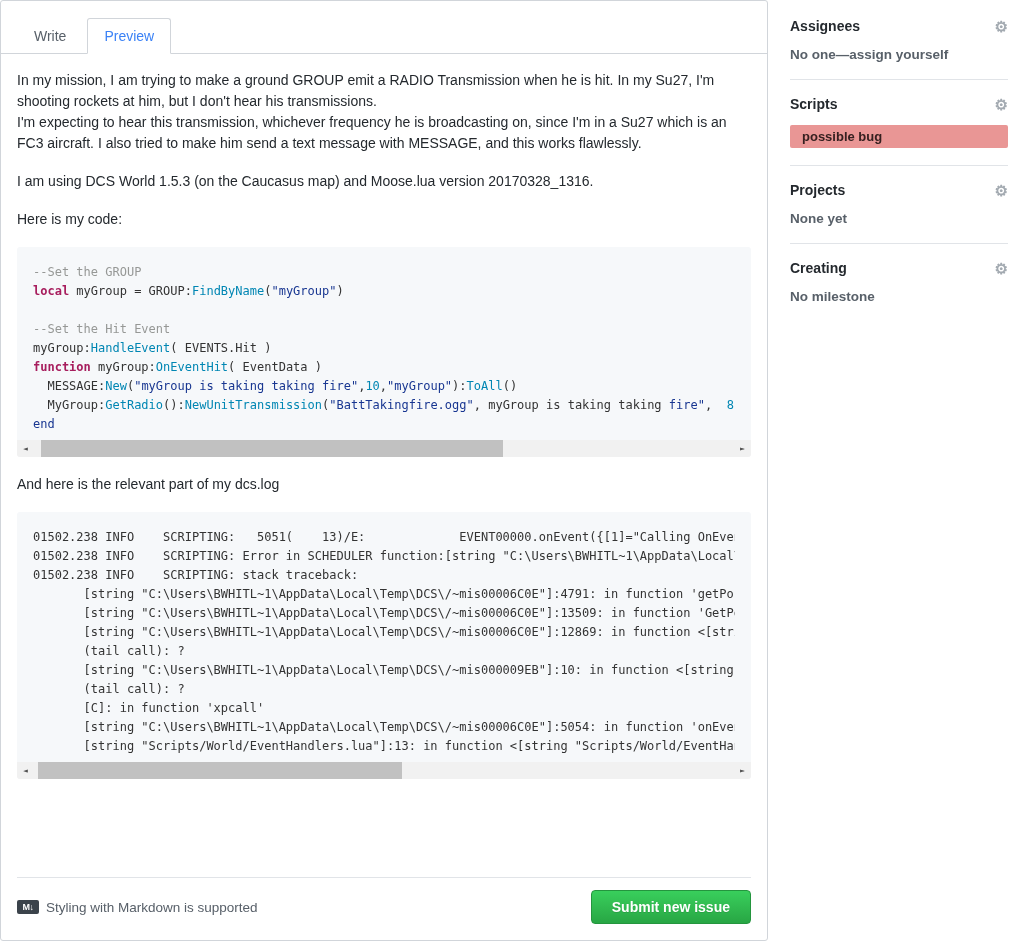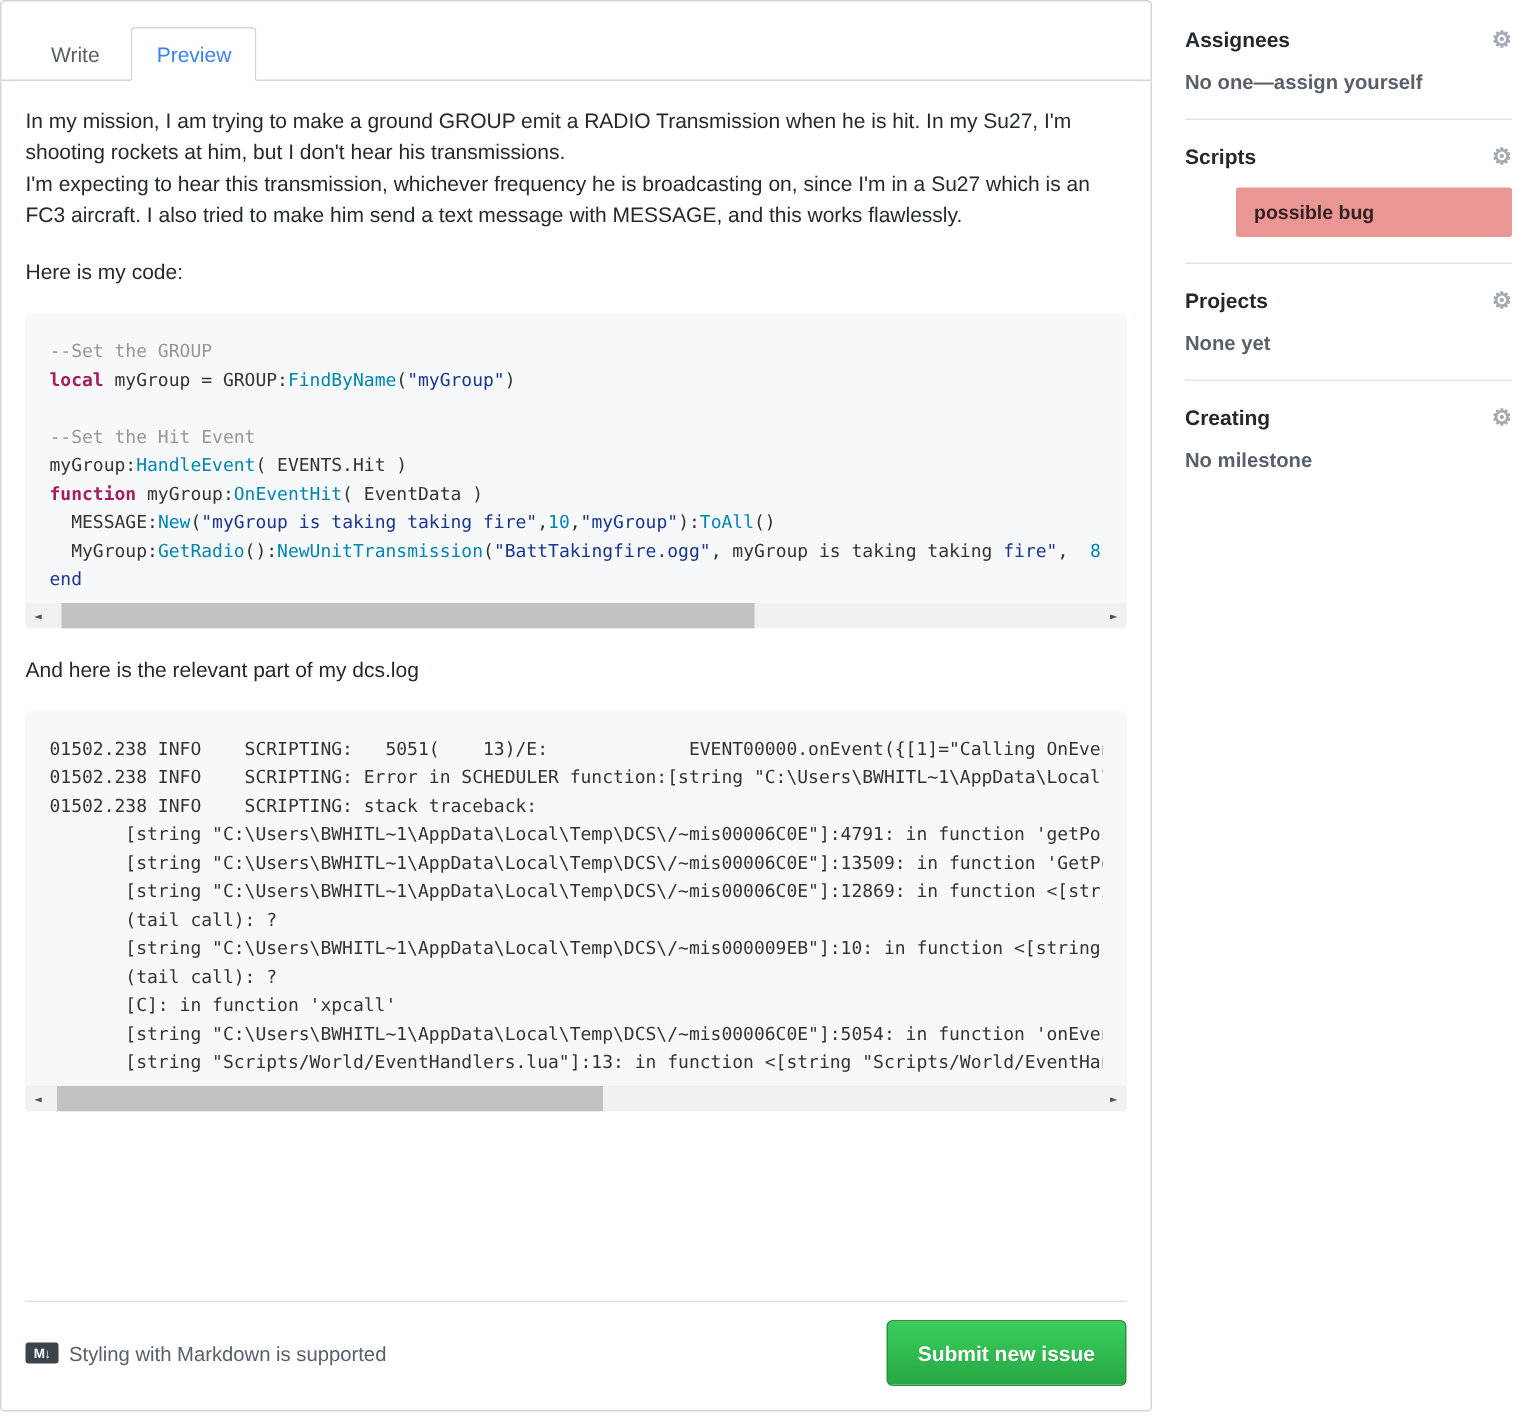--- a/index.html
+++ b/index.html
@@ -24,49 +24,50 @@
 
   
   .hscroll { height:17px; background:#f1f1f1; display:flex; align-items:stretch; }
   .hs-arrow { width:17px; height:17px; display:flex; align-items:center; justify-content:center; color:#505050; font-size:11px; line-height:1; user-select:none; cursor:default; }
   .hs-track { flex:1; position:relative; }
   .hs-thumb { position:absolute; top:0; height:17px; background:#c1c1c1; }
 
   .form-footer { border-top:1px solid #e1e4e8; margin:0 16px; padding:12px 0 16px 0; display:flex; align-items:center; justify-content:space-between; }
   .md-hint { display:flex; align-items:center; gap:7px; color:#586069; font-size:13.5px; }
   .md-icon { width:22px; height:14px; background:#3b434b; border-radius:2px; color:#fff; font-size:9px; font-weight:bold; display:flex; align-items:center; justify-content:center; letter-spacing:-0.5px; }
-  .submit-btn { height:44px; padding:0 20px; font-size:14px; font-weight:bold; color:#fff; background:linear-gradient(180deg,#39cf5c,#28a644); border:1px solid #24953e; border-radius:4px; cursor:pointer; font-family:"Liberation Sans", sans-serif; text-shadow:0 1px 0 rgba(0,0,0,.1); }
+  .submit-btn { height:34px; padding:0 20px; font-size:14px; font-weight:bold; color:#fff; background:linear-gradient(180deg,#39cf5c,#28a644); border:1px solid #24953e; border-radius:4px; cursor:pointer; font-family:"Liberation Sans", sans-serif; text-shadow:0 1px 0 rgba(0,0,0,.1); }
 
   
   .sidebar { width:218px; margin-left:22px; padding-top:18px; font-size:13px; }
   .sb-section { margin-bottom:0; }
   .sb-head { display:flex; align-items:center; justify-content:space-between; font-size:14px; font-weight:600; color:#24292e; margin-bottom:13px; }
   .gear { color:#a3aab1; font-size:15px; cursor:pointer; line-height:1; }
   .sb-muted { color:#586069; font-size:13.5px;font-weight:bold; }
   .sb-hr { border:none; border-top:1px solid #e1e4e8; margin:17px 0 16px 0; }
-  .label-chip { height:33px; border-radius:2px; display:flex; align-items:center; padding-left:12px; font-size:13px; font-weight:600; cursor:pointer;margin-left:34px; }
+  .label-chip { height:23px; border-radius:2px; display:flex; align-items:center; padding-left:12px; font-size:13px; font-weight:600; cursor:pointer; }
 </style>
 </head>
 <body>
 
 <div class="page">
 
   <div class="issue-box">
 
 
     <div class="tab-nav">
       <div class="tab">Write</div>
       <div class="tab active">Preview</div>
     </div>
 
     <div class="preview-body">
       <p>
         <span>In my mission, I am trying to make a ground GROUP emit a RADIO Transmission when he is hit. In my Su27, I'm shooting rockets at him, but I don't hear his transmissions.</span><br>
         <span>I'm expecting to hear this transmission, whichever frequency he is broadcasting on, since I'm in a Su27 which is an FC3 aircraft. I also tried to make him send a text message with MESSAGE, and this works flawlessly.</span>
       </p>
+      <p>I am using DCS World 1.5.3 (on the Caucasus map) and Moose.lua version 20170328_1316.</p>
       <p>Here is my code:</p>
 
       <pre class="codeblock"><div class="code-content"><div class="cl"><span style="color: rgb(150, 152, 150);">--Set the GROUP</span></div><div class="cl"><span style="color: rgb(167, 29, 93); font-weight: 600;">local</span><span style="color: rgb(51, 51, 51);"> myGroup = GROUP:</span><span style="color: rgb(0, 134, 179);">FindByName</span><span style="color: rgb(51, 51, 51);">(</span><span style="color: rgb(24, 54, 145);">"myGroup"</span><span style="color: rgb(51, 51, 51);">)</span></div><div class="cl"> </div><div class="cl"><span style="color: rgb(150, 152, 150);">--Set the Hit Event</span></div><div class="cl"><span style="color: rgb(51, 51, 51);">myGroup:</span><span style="color: rgb(0, 134, 179);">HandleEvent</span><span style="color: rgb(51, 51, 51);">( EVENTS.Hit )</span></div><div class="cl"><span style="color: rgb(167, 29, 93); font-weight: 600;">function</span><span style="color: rgb(51, 51, 51);"> myGroup:</span><span style="color: rgb(0, 134, 179);">OnEventHit</span><span style="color: rgb(51, 51, 51);">( EventData )</span></div><div class="cl"><span style="color: rgb(51, 51, 51);">  MESSAGE:</span><span style="color: rgb(0, 134, 179);">New</span><span style="color: rgb(51, 51, 51);">(</span><span style="color: rgb(24, 54, 145);">"myGroup is taking taking fire"</span><span style="color: rgb(51, 51, 51);">,</span><span style="color: rgb(0, 134, 179);">10</span><span style="color: rgb(51, 51, 51);">,</span><span style="color: rgb(24, 54, 145);">"myGroup"</span><span style="color: rgb(51, 51, 51);">):</span><span style="color: rgb(0, 134, 179);">ToAll</span><span style="color: rgb(51, 51, 51);">()</span></div><div class="cl"><span style="color: rgb(51, 51, 51);">  MyGroup:</span><span style="color: rgb(0, 134, 179);">GetRadio</span><span style="color: rgb(51, 51, 51);">():</span><span style="color: rgb(0, 134, 179);">NewUnitTransmission</span><span style="color: rgb(51, 51, 51);">(</span><span style="color: rgb(24, 54, 145);">"BattTakingfire.ogg"</span><span style="color: rgb(51, 51, 51);">, myGroup is taking taking </span><span style="color: rgb(24, 54, 145);">fire"</span><span style="color: rgb(51, 51, 51);">,  </span><span style="color: rgb(0, 134, 179);">8</span><span style="color: rgb(51, 51, 51);">, </span></div><div class="cl"><span style="color: rgb(24, 54, 145);">end</span></div></div><div class="hscroll"><div class="hs-arrow" style="font-size:8px;">◄</div><div class="hs-track"><div class="hs-thumb" style="left: 1%; width: 66%;"></div></div><div class="hs-arrow" style="font-size:8px;">►</div></div></pre>
 
       <p>And here is the relevant part of my dcs.log</p>
 
       <pre class="codeblock"><div class="code-content"><div class="cl">01502.238 INFO    SCRIPTING:   5051(    13)/E:             EVENT00000.onEvent({[1]="Calling OnEventH</div><div class="cl">01502.238 INFO    SCRIPTING: Error in SCHEDULER function:[string "C:\Users\BWHITL~1\AppData\Local\Temp</div><div class="cl">01502.238 INFO    SCRIPTING: stack traceback:</div><div class="cl">       [string "C:\Users\BWHITL~1\AppData\Local\Temp\DCS\/~mis00006C0E"]:4791: in function 'getPositi</div><div class="cl">       [string "C:\Users\BWHITL~1\AppData\Local\Temp\DCS\/~mis00006C0E"]:13509: in function 'GetPoint</div><div class="cl">       [string "C:\Users\BWHITL~1\AppData\Local\Temp\DCS\/~mis00006C0E"]:12869: in function &lt;[string </div><div class="cl">       (tail call): ?</div><div class="cl">       [string "C:\Users\BWHITL~1\AppData\Local\Temp\DCS\/~mis000009EB"]:10: in function &lt;[string "C:</div><div class="cl">       (tail call): ?</div><div class="cl">       [C]: in function 'xpcall'</div><div class="cl">       [string "C:\Users\BWHITL~1\AppData\Local\Temp\DCS\/~mis00006C0E"]:5054: in function 'onEvent'</div><div class="cl">       [string "Scripts/World/EventHandlers.lua"]:13: in function &lt;[string "Scripts/World/EventHandle</div></div><div class="hscroll"><div class="hs-arrow" style="font-size:8px;">◄</div><div class="hs-track"><div class="hs-thumb" style="left: 0.5%; width: 52%;"></div></div><div class="hs-arrow" style="font-size:8px;">►</div></div></pre>
     </div>
 
     <div class="form-footer">

